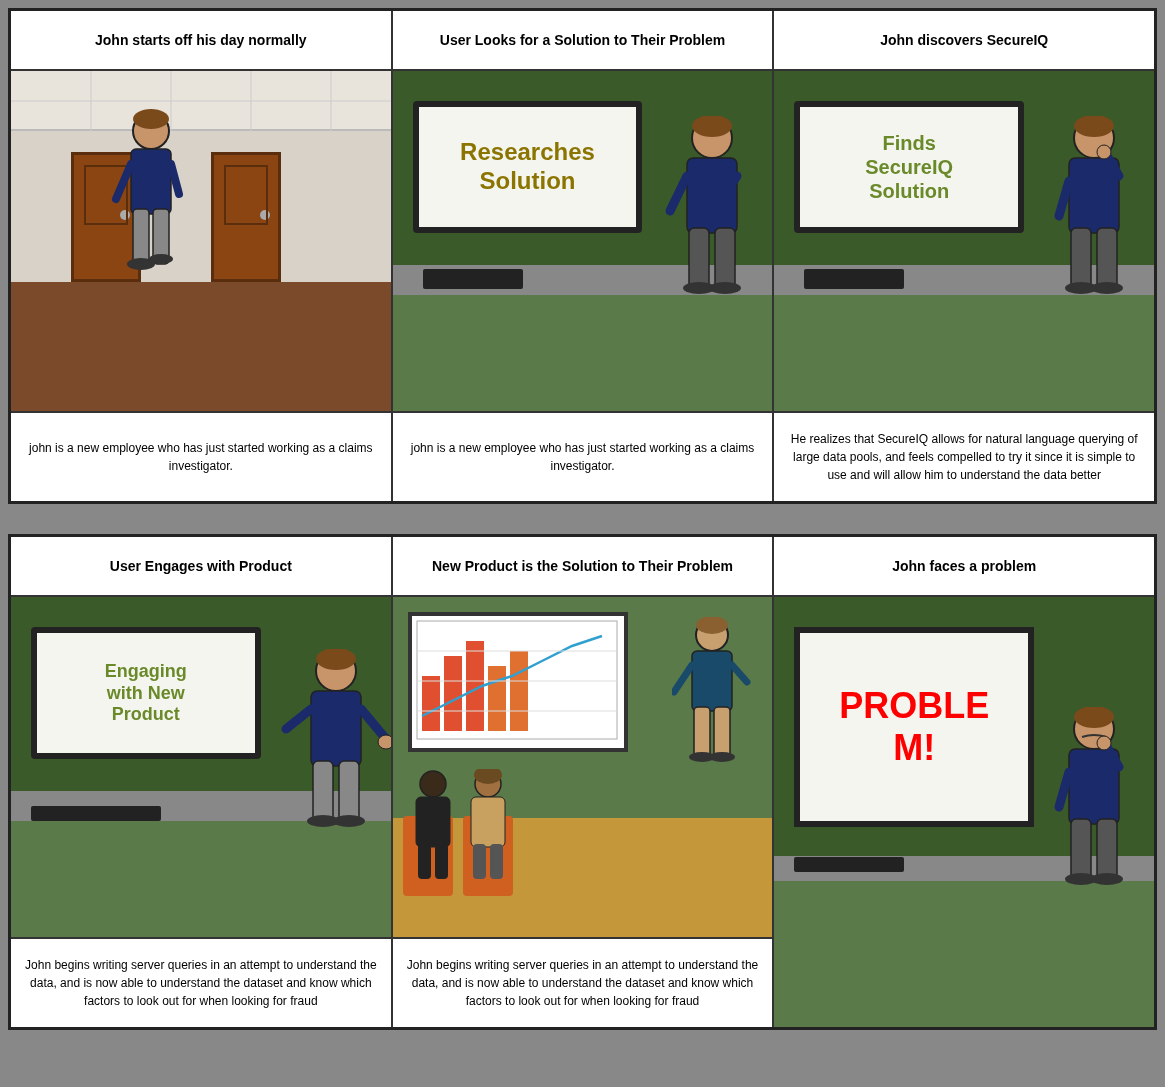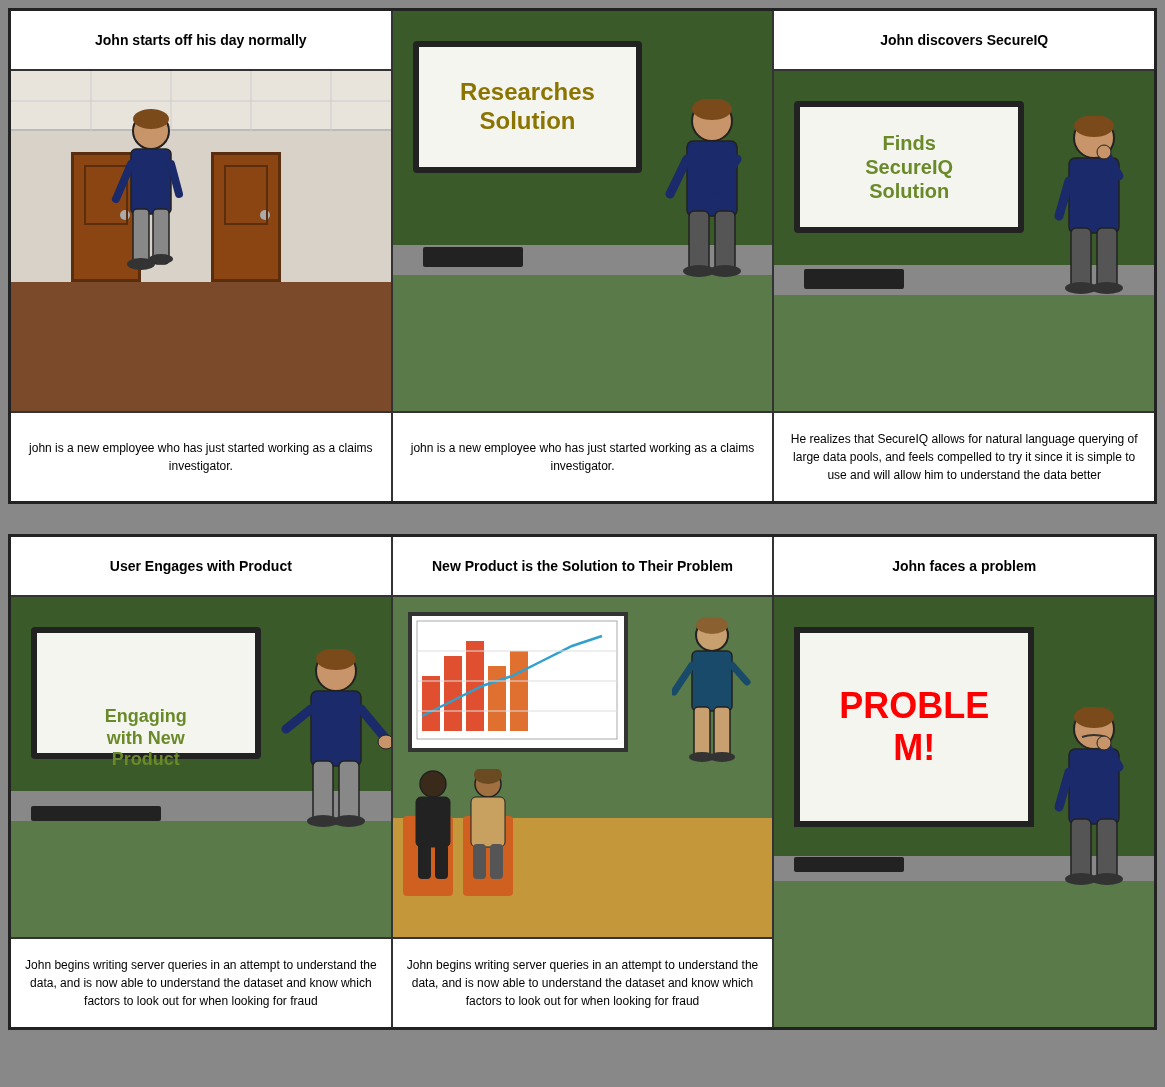--- a/index.html
+++ b/index.html
@@ -271,20 +271,23 @@
           <line x1="20" y1="55" x2="5" y2="90" stroke="#1a2a6a" stroke-width="8" stroke-linecap="round"></line>
           <line x1="60" y1="55" x2="68" y2="85" stroke="#1a2a6a" stroke-width="8" stroke-linecap="round"></line>
         </svg>
       </div>
       <div class="cell-caption">
         <span>john is a new employee who has just started working as a claims investigator.</span>
       </div>
     </div>
 
     <div class="cell">
+      <div class="cell-header">
+        <span>User Looks for a Solution to Their Problem</span>
+      </div>
       <div class="cell-image scene-lab">
         <div class="lab-back"></div>
         <div class="lab-floor"></div>
         <div class="lab-screen">
           <div class="lab-screen-text gold-text" style="font-size:24px;font-weight:bold;">
             Researches<br>Solution
           </div>
         </div>
         <div class="desk"></div>
         <div class="monitor-base"></div>
@@ -348,21 +351,21 @@
   <div class="row">
 
     <div class="cell">
       <div class="cell-header">
         <span>User Engages with Product</span>
       </div>
       <div class="cell-image scene-lab">
         <div class="lab-back"></div>
         <div class="lab-floor"></div>
         <div class="lab-screen">
-          <div class="lab-screen-text green-text" style="font-size:18px;font-weight:bold;text-align:center;margin-top:45px;">
+          <div class="lab-screen-text green-text" style="font-size:18px;font-weight:bold;text-align:center;">
             Engaging with New<br>Product
           </div>
         </div>
         <div class="desk"></div>
 
         <div style="position:absolute;bottom:34%;left:20px;width:130px;height:15px;background:#222;border-radius:2px;"></div>
 
         <svg width="110" height="200" style="position:absolute;bottom:26%;right:0px;">
           <circle cx="55" cy="22" r="20" fill="#c8956a" stroke="#222" stroke-width="2"></circle>
           <ellipse cx="55" cy="10" rx="20" ry="11" fill="#7a4a1a"></ellipse>

